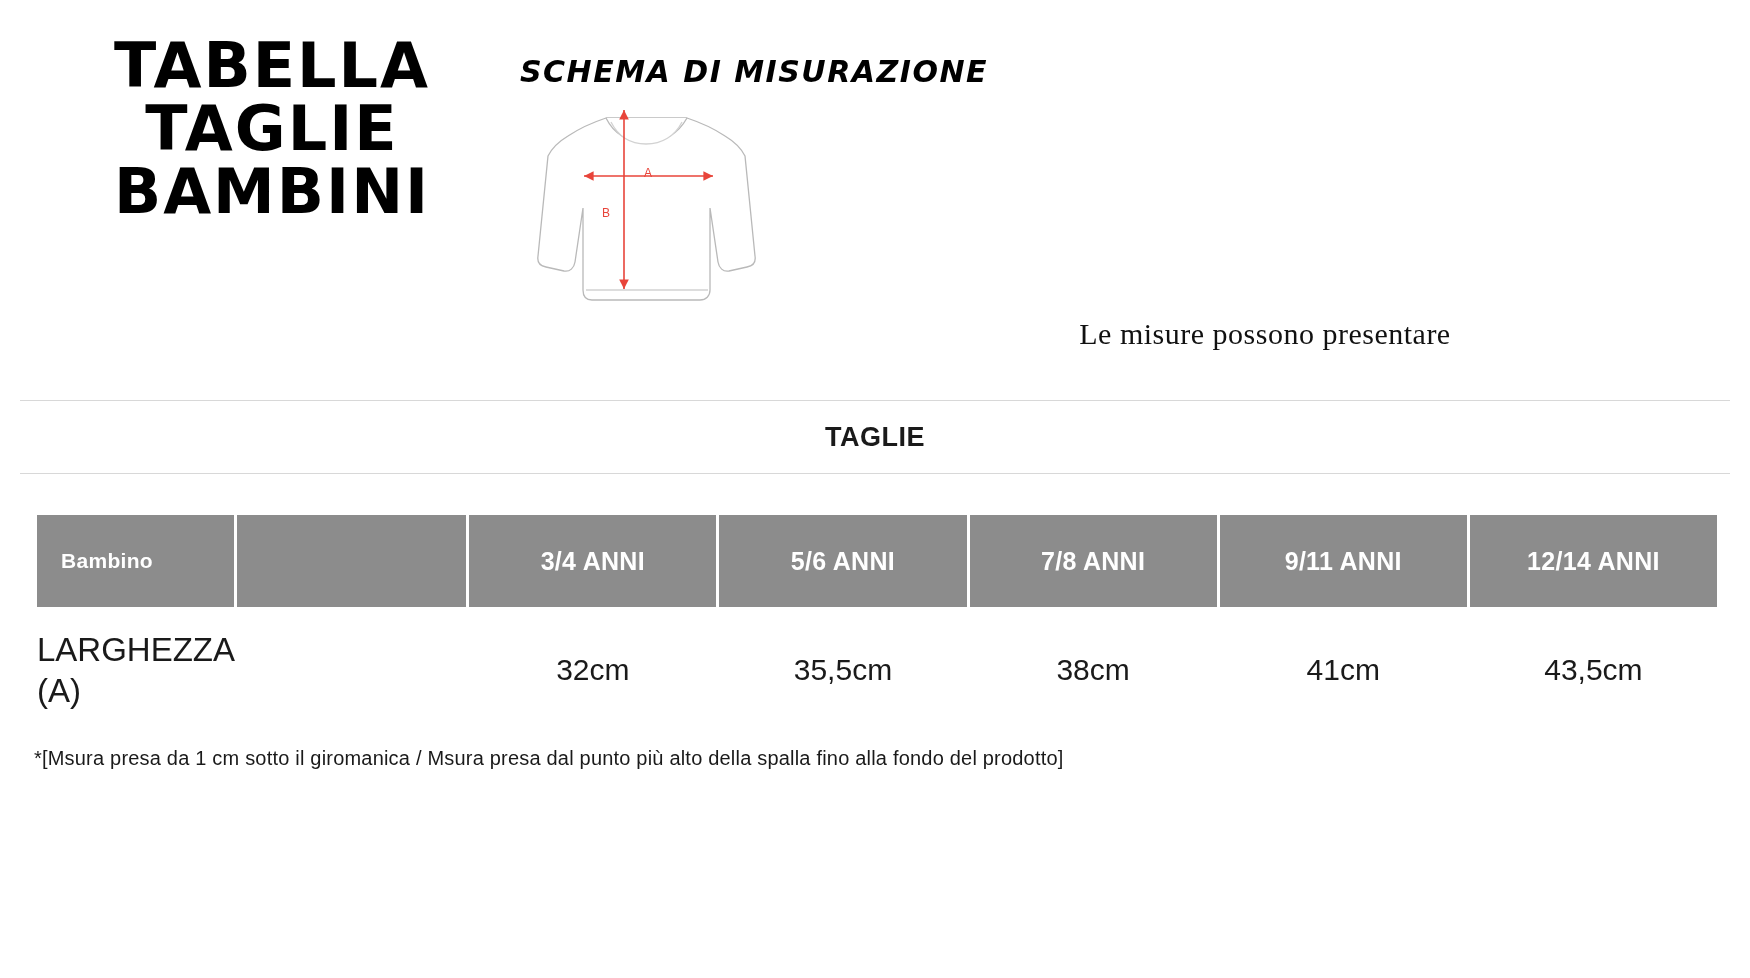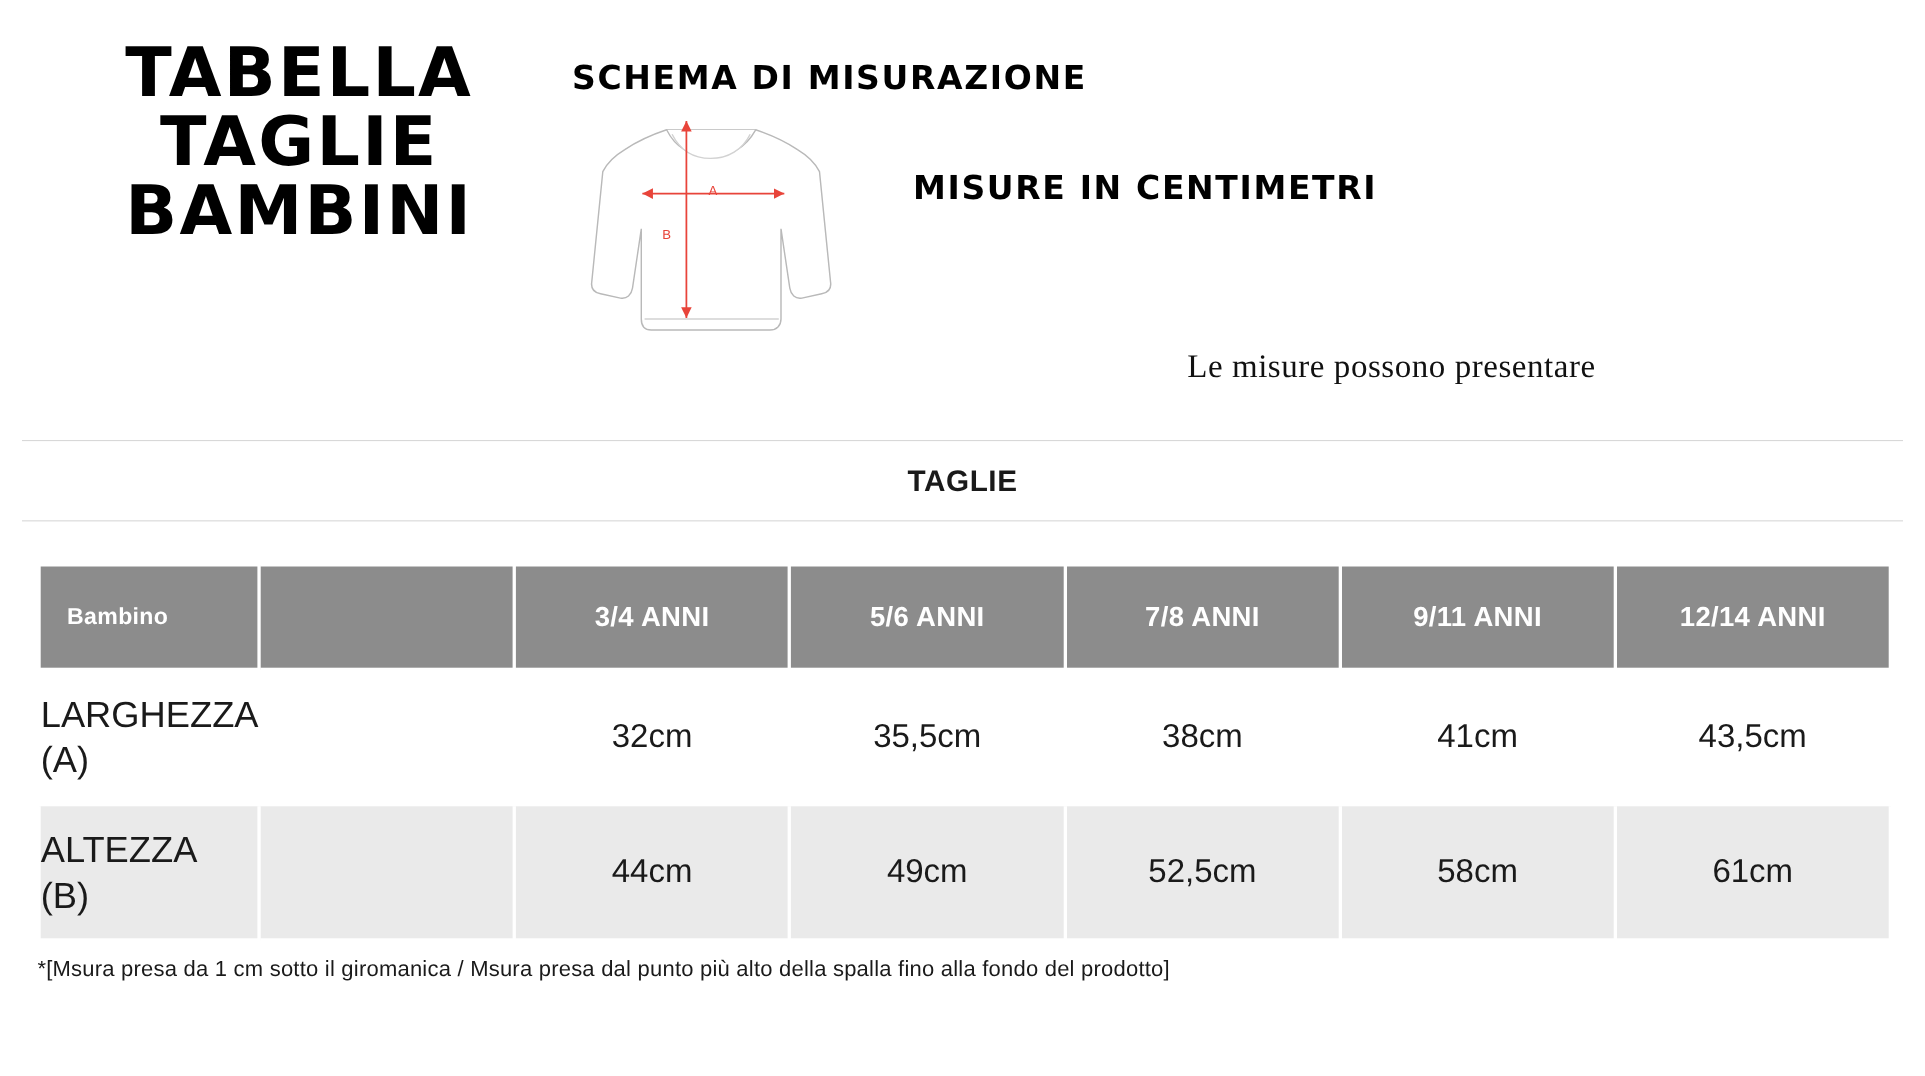--- a/index.html
+++ b/index.html
@@ -81,20 +81,21 @@
   .schema-title {
     font-family: "DejaVu Sans", sans-serif;
     font-weight: bold;
     font-size: 30px;
     letter-spacing: 1.5px;
     color: #000;
     position: absolute;
     left: -290px;
     top: 20px;
     white-space: nowrap;
+    font-style: italic;
   }
   .misure-title {
     font-family: "DejaVu Sans", sans-serif;
     font-weight: bold;
     font-size: 30px;
     letter-spacing: 1.5px;
     color: #000;
     position: absolute;
     left: 20px;
     top: 120px;
@@ -224,21 +225,20 @@
           <line x1="96" y1="6" x2="96" y2="185" stroke="#e8443a" stroke-width="1.6" marker-end="url(#ah)" marker-start="url(#ah2)"></line>
         </svg>
 
         <span class="arrow-label label-a">A</span>
         <span class="arrow-label label-b">B</span>
       </div>
     </div>
 
     <div class="text-block">
       <div class="schema-title">SCHEMA DI MISURAZIONE</div>
-      <div class="misure-title">MISURE IN CENTIMETRI</div>
       <div class="note">
         <div>Le misure possono presentare</div>
       </div>
     </div>
   </div>
 
   <hr class="rule">
   <div class="taglie-band">TAGLIE</div>
   <hr class="rule">
 
@@ -269,30 +269,18 @@
           <div>LARGHEZZA</div>
           <div>(A)</div>
         </td>
         <td class="val"></td>
         <td class="val">32cm</td>
         <td class="val">35,5cm</td>
         <td class="val">38cm</td>
         <td class="val">41cm</td>
         <td class="val">43,5cm</td>
       </tr>
-      <tr class="row-grey">
-        <td class="rowlabel">
-          <div>ALTEZZA</div>
-          <div>(B)</div>
-        </td>
-        <td class="val"></td>
-        <td class="val">44cm</td>
-        <td class="val">49cm</td>
-        <td class="val">52,5cm</td>
-        <td class="val">58cm</td>
-        <td class="val">61cm</td>
-      </tr>
     </tbody>
   </table>
 
   <div class="footnote">*[Msura presa da 1 cm sotto il giromanica / Msura presa dal punto più alto della spalla fino alla fondo del prodotto]</div>
 
 </div>
 
 </body></html>

